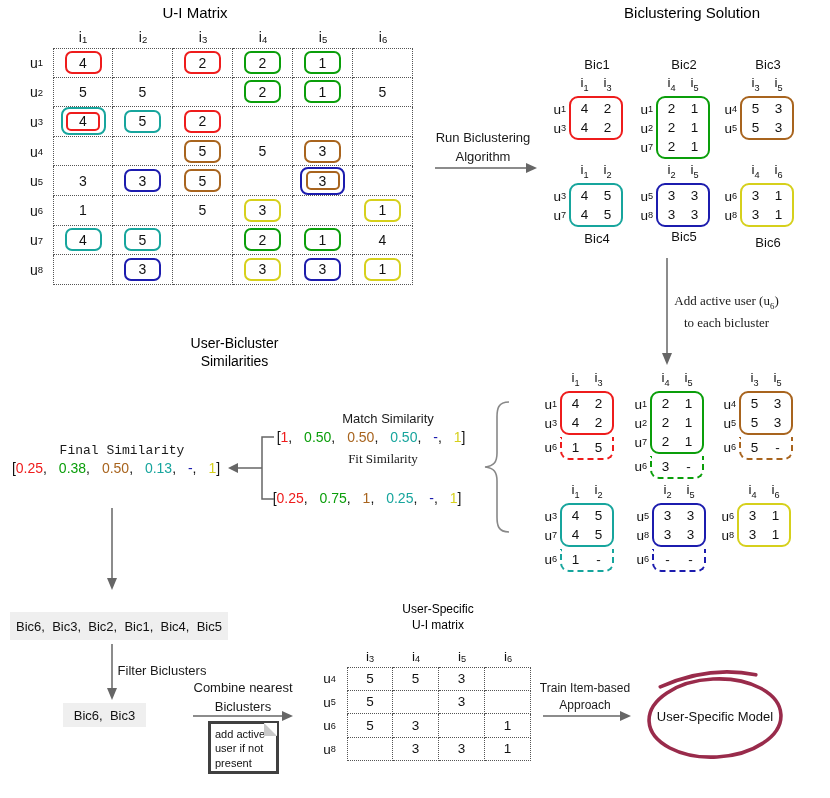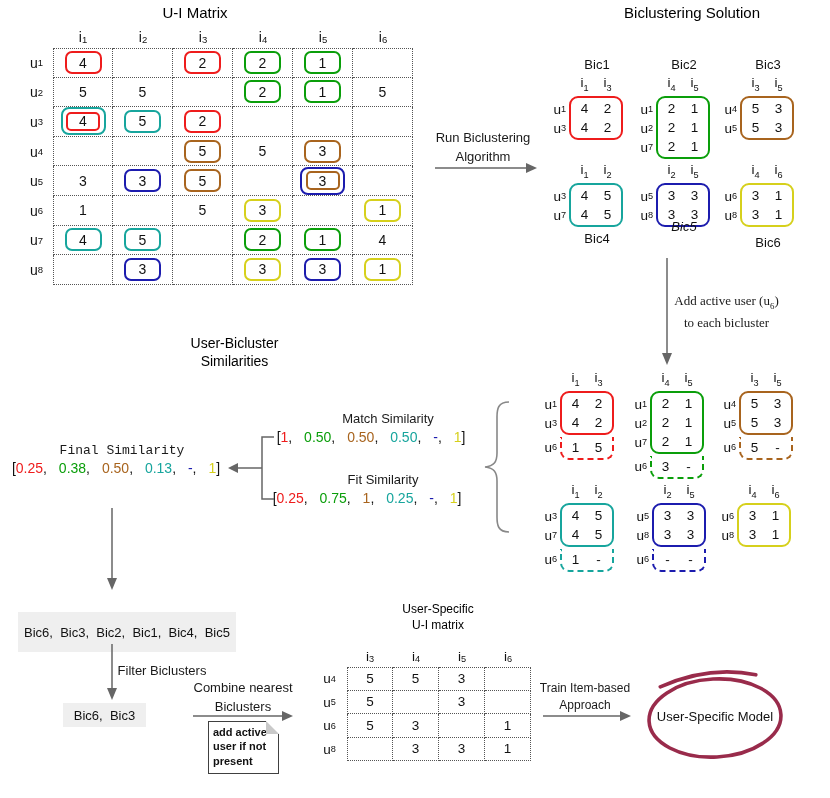--- a/index.html
+++ b/index.html
@@ -41,22 +41,22 @@
   .bex .ucol{padding-top:1px;}
   .dbox{border:2.4px dashed #000;border-top:none;border-radius:0 0 9px 9px;padding:1px 2px 1px;}
   .bic-name{position:absolute;left:24px;width:56px;text-align:center;font-size:13px;}
   
   .simarr{font-size:14px;text-align:center;white-space:nowrap;}
   .simarr .cm{margin-right:8px;color:#111;}
   
   .gbox{background:#efefef;display:flex;align-items:center;justify-content:center;
         font-size:13px;white-space:nowrap;}
   
-  #noteBox{background:#fff;border:1px solid #404040;font-size:11px;line-height:1.3;
-           padding:3px 2px 2px 4px;box-sizing:border-box;font-weight:bold;}
+  #noteBox{background:#fff;border:3px solid #404040;font-size:11px;line-height:1.3;
+           padding:3px 2px 2px 4px;box-sizing:border-box;}
   #noteBox .line{display:block;}
   #noteBox .fold{position:absolute;top:-1px;right:-1px;width:0;height:0;border-style:solid;
                  border-width:0 13px 13px 0;border-color:transparent #fff #c9c9c9 transparent;}
 </style>
 </head>
 <body>
 
 <div id="cv">
 
   <div class="abs ttl" style="left:45px;top:4px;width:300px;">U-I Matrix</div>
@@ -215,41 +215,41 @@
   </div>
 
   <div class="abs ttl" style="left:152px;top:334px;width:165px;font-size:14px;line-height:1.3;">
     <span style="display:block;">User-Bicluster</span>
     <span style="display:block;">Similarities</span>
   </div>
 
   <div class="abs t13" style="left:308px;top:410px;width:160px;">Match Similarity</div>
   <div class="abs simarr" style="left:266px;top:429px;width:210px;"><span>[</span><span style="color: rgb(238, 28, 28);">1</span><span class="cm">, </span><span style="color: rgb(10, 158, 10);">0.50</span><span class="cm">, </span><span style="color: rgb(168, 100, 30);">0.50</span><span class="cm">, </span><span style="color: rgb(23, 165, 157);">0.50</span><span class="cm">, </span><span style="color: rgb(28, 28, 174);">-</span><span class="cm">, </span><span style="color: rgb(214, 208, 28);">1</span><span>]</span></div>
 
-  <div class="abs t13" style="left:303px;top:471px;width:160px;">Fit Similarity</div>
+  <div class="abs t13" style="left:303px;top:450px;width:160px;font-family:Liberation Serif, serif;">Fit Similarity</div>
   <div class="abs simarr" style="left:262px;top:490px;width:210px;"><span>[</span><span style="color: rgb(238, 28, 28);">0.25</span><span class="cm">, </span><span style="color: rgb(10, 158, 10);">0.75</span><span class="cm">, </span><span style="color: rgb(168, 100, 30);">1</span><span class="cm">, </span><span style="color: rgb(23, 165, 157);">0.25</span><span class="cm">, </span><span style="color: rgb(28, 28, 174);">-</span><span class="cm">, </span><span style="color: rgb(214, 208, 28);">1</span><span>]</span></div>
 
   <div class="abs t13" style="left:42px;top:442px;width:160px;font-family:Liberation Mono, monospace;">Final Similarity</div>
   <div class="abs simarr" style="left:0px;top:460px;width:232px;"><span>[</span><span style="color: rgb(238, 28, 28);">0.25</span><span class="cm">, </span><span style="color: rgb(10, 158, 10);">0.38</span><span class="cm">, </span><span style="color: rgb(168, 100, 30);">0.50</span><span class="cm">, </span><span style="color: rgb(23, 165, 157);">0.13</span><span class="cm">, </span><span style="color: rgb(28, 28, 174);">-</span><span class="cm">, </span><span style="color: rgb(214, 208, 28);">1</span><span>]</span></div>
 
   <svg class="abs" style="left:483px;top:400px;" width="28" height="134">
     <path d="M26 2 C15 2 14 9 14 17 L14 53 C14 62 11 66 2 67 C11 68 14 72 14 81 L14 117 C14 125 15 132 26 132" stroke="#888" stroke-width="1.6" fill="none"></path>
   </svg>
 
   <svg class="abs" style="left:228px;top:430px;" width="52" height="76">
     <path d="M46 7 L34 7 L34 69 L46 69" stroke="#666" stroke-width="1.5" fill="none"></path>
     <line x1="34" y1="38" x2="9" y2="38" stroke="#666" stroke-width="1.5"></line>
     <polygon points="10,33 0,38 10,43" fill="#666"></polygon>
   </svg>
 
   <svg class="abs" style="left:105px;top:508px;" width="14" height="82">
     <line x1="7" y1="0" x2="7" y2="71" stroke="#666" stroke-width="1.5"></line>
     <polygon points="2,70 7,82 12,70" fill="#666"></polygon>
   </svg>
-  <div class="abs gbox" style="left:18px;top:612px;width:218px;height:40px;">Bic6,&nbsp; Bic3,&nbsp; Bic2,&nbsp; Bic1,&nbsp; Bic4,&nbsp; Bic5</div>
+  <div class="abs gbox" style="left:10px;top:612px;width:218px;height:28px;">Bic6,&nbsp; Bic3,&nbsp; Bic2,&nbsp; Bic1,&nbsp; Bic4,&nbsp; Bic5</div>
 
   <svg class="abs" style="left:105px;top:644px;" width="14" height="56">
     <line x1="7" y1="0" x2="7" y2="45" stroke="#666" stroke-width="1.5"></line>
     <polygon points="2,44 7,56 12,44" fill="#666"></polygon>
   </svg>
   <div class="abs t13" style="left:107px;top:662px;width:110px;">Filter Biclusters</div>
   <div class="abs gbox" style="left:63px;top:703px;width:83px;height:24px;">Bic6,&nbsp; Bic3</div>
 
   <div class="abs t13" style="left:183px;top:679px;width:120px;">
     <span style="display:block;">Combine nearest</span>
@@ -565,21 +565,21 @@
         </div>
         <div class="dbox" style="border-color: rgb(23, 165, 157);">
           <div class="brow">
             <span>1</span>
             <span>-</span>
           </div>
         </div>
       </div>
     </div>
     <div class="bic" style="left: 632px; top: 164px;">
-      <div class="bic-name" style="top: 56px; font-style: italic;">Bic5</div>
+      <div class="bic-name" style="top: 66px;">Bic5</div>
       <div class="bh">
         <span>i<sub>2</sub></span>
         <span>i<sub>5</sub></span>
       </div>
       <div class="bmid">
         <div class="ucol">
           <span>u<sub>5</sub></span>
           <span>u<sub>8</sub></span>
         </div>
         <div class="bbox" style="border-color: rgb(28, 28, 174);">

